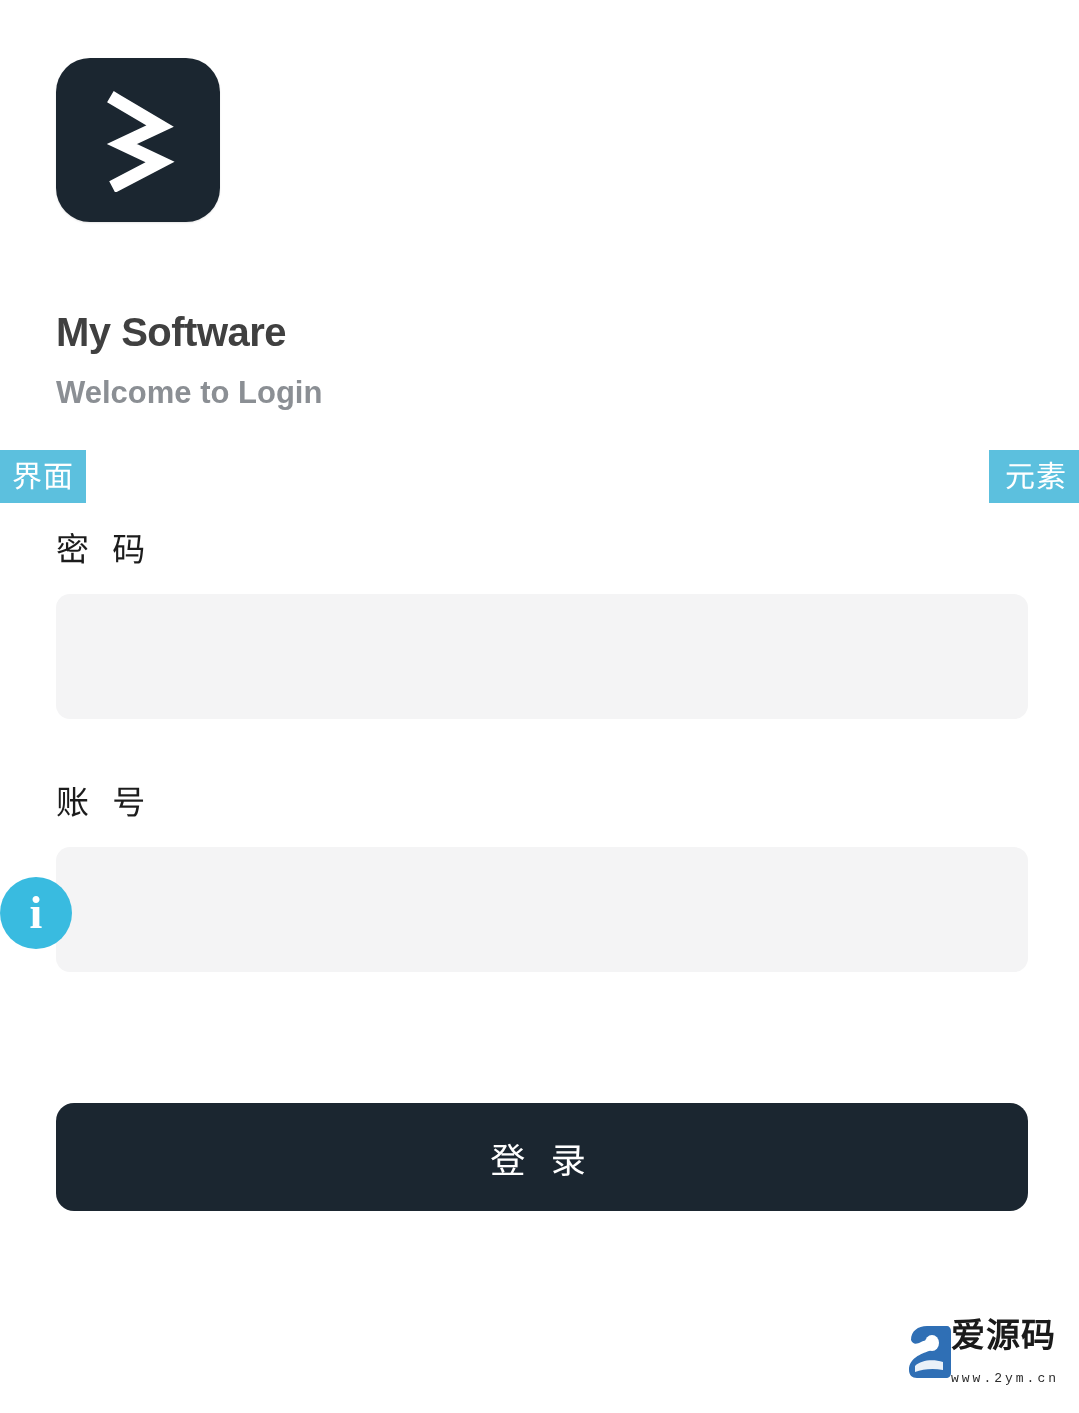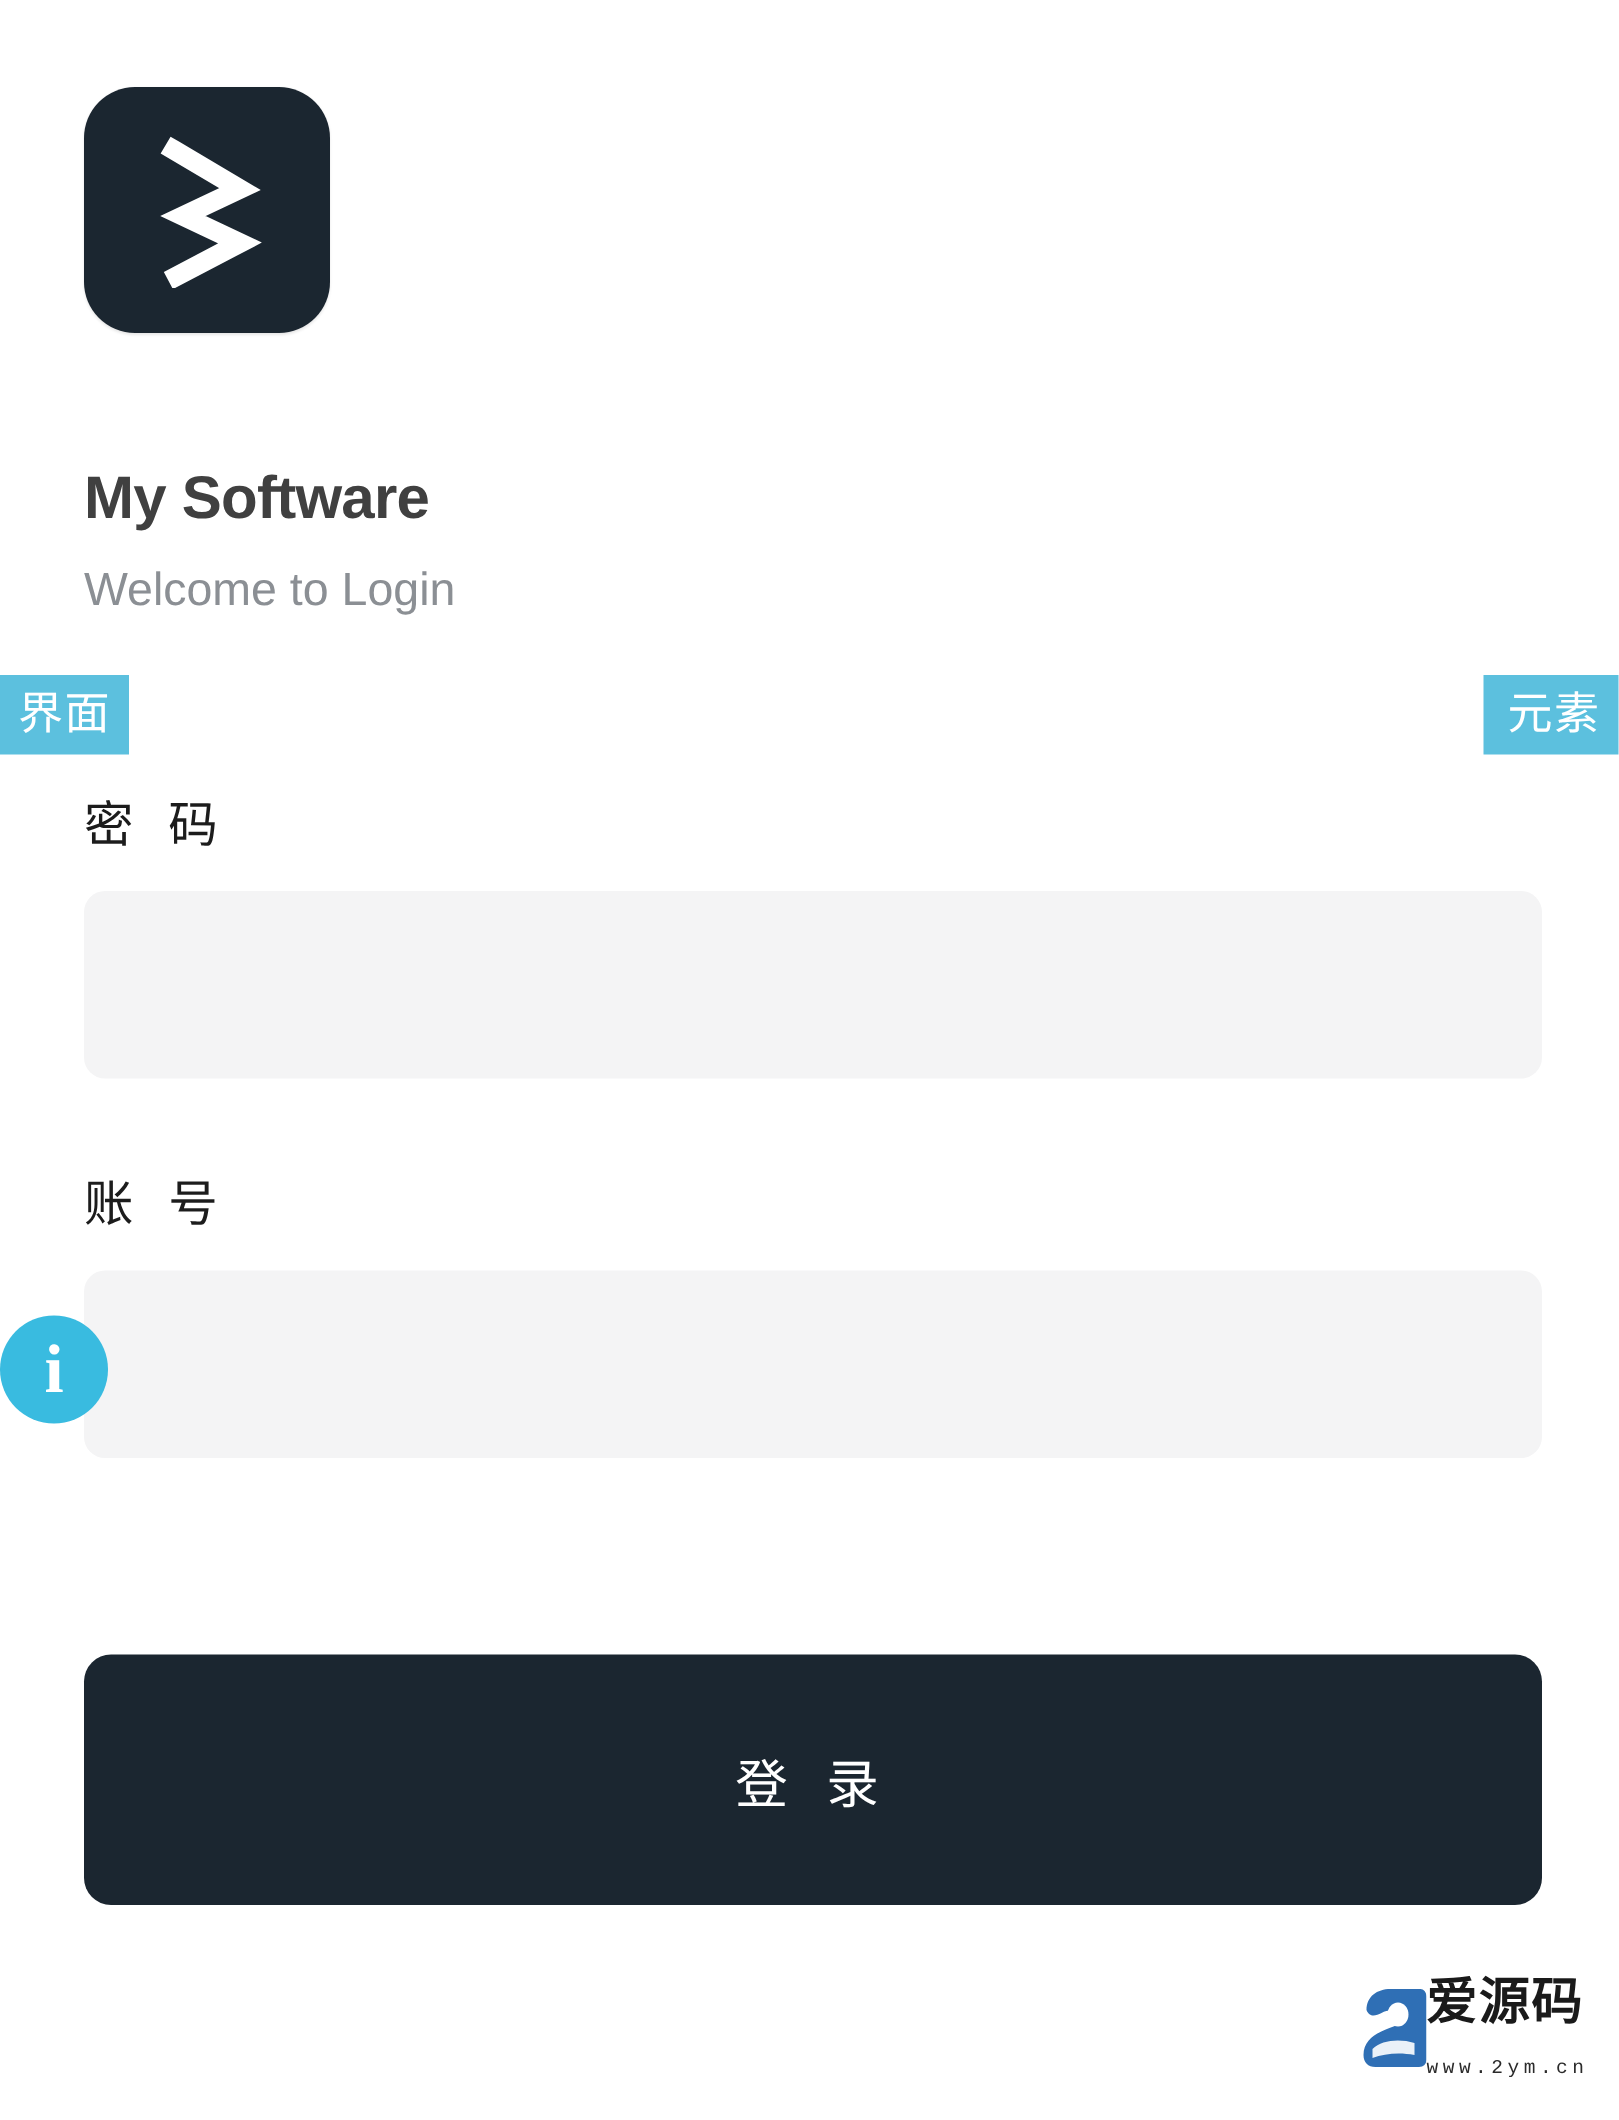--- a/index.html
+++ b/index.html
@@ -57,21 +57,21 @@
     white-space: nowrap;
     text-align: right;
   }
 
   .brand-subtitle {
     position: absolute;
     left: 0;
     top: 316px;
     font-size: 31px;
     line-height: 38px;
-    font-weight: 400;
+    font-weight: 700;
     color: #8b8f94;
     white-space: nowrap;
   }
 
   
   .edge-tag {
     position: absolute;
     top: 450px;
     height: 53px;
     background: #5cc0de;
@@ -141,21 +141,21 @@
     line-height: 1;
     font-family: "Liberation Serif", "DejaVu Serif", serif;
   }
 
   
   .submit-button {
     position: absolute;
     left: 56px;
     top: 1103px;
     width: 972px;
-    height: 167px;
+    height: 108px;
     box-sizing: border-box;
     background: #1b2630;
     color: #ffffff;
     border: none;
     border-radius: 18px;
     font-family: inherit;
     font-size: 35px;
     letter-spacing: 8px;
     cursor: pointer;
   }

